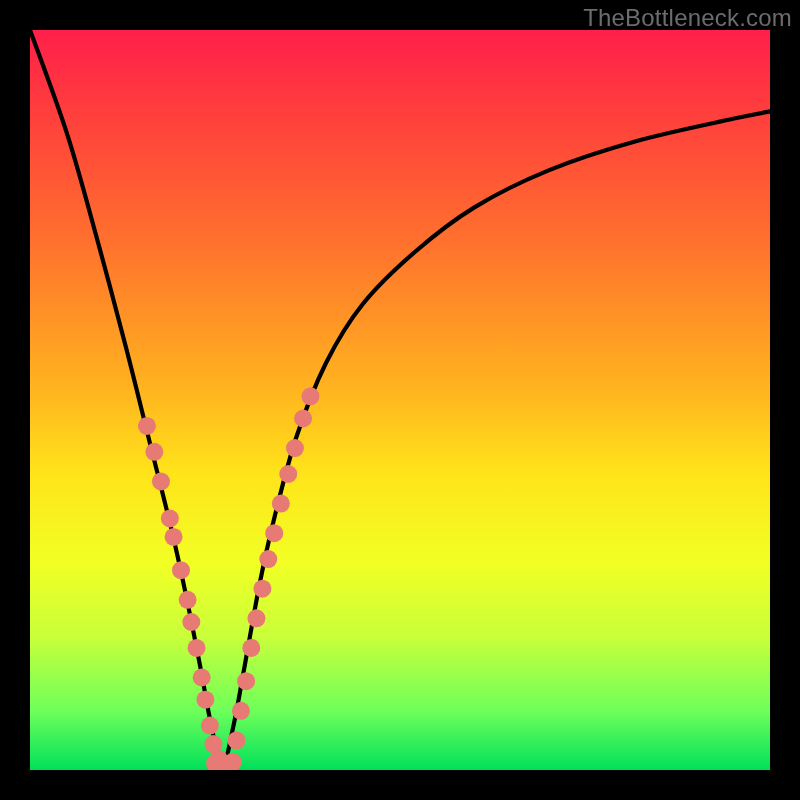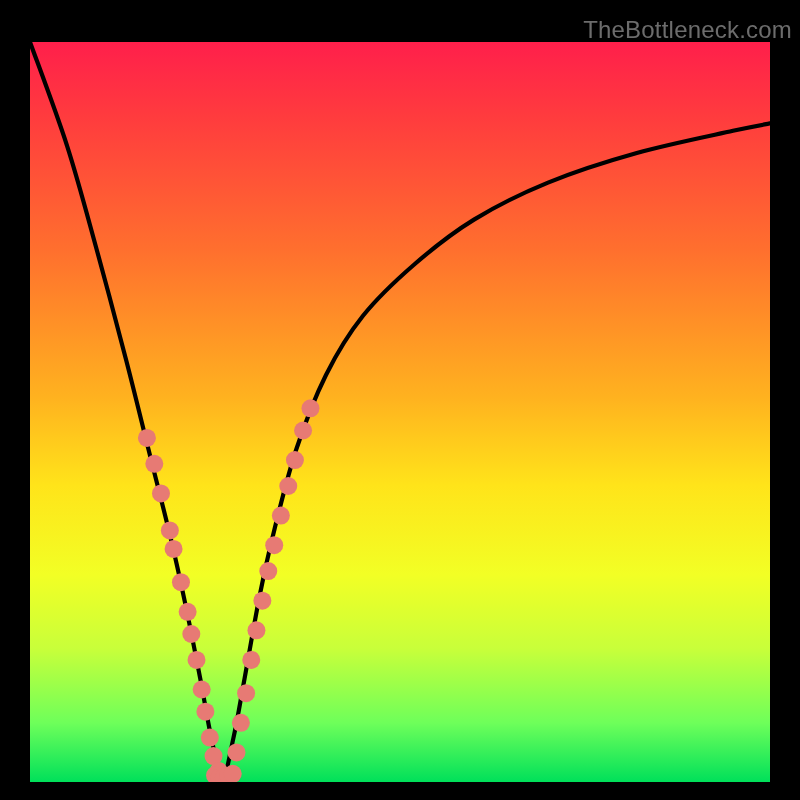--- a/index.html
+++ b/index.html
@@ -6,21 +6,21 @@
     margin: 0;
     padding: 0;
     width: 800px;
     height: 800px;
     overflow: hidden;
     background: #000;
     font-family: Arial, Helvetica, sans-serif;
   }
   .frame {
     position: absolute;
-    top: 12px;
+    top: 0;
     left: 0;
     width: 800px;
     height: 712px;
     background: #000;
   }
   .plot {
     position: absolute;
     top: 30px;
     left: 30px;
     width: 740px;

